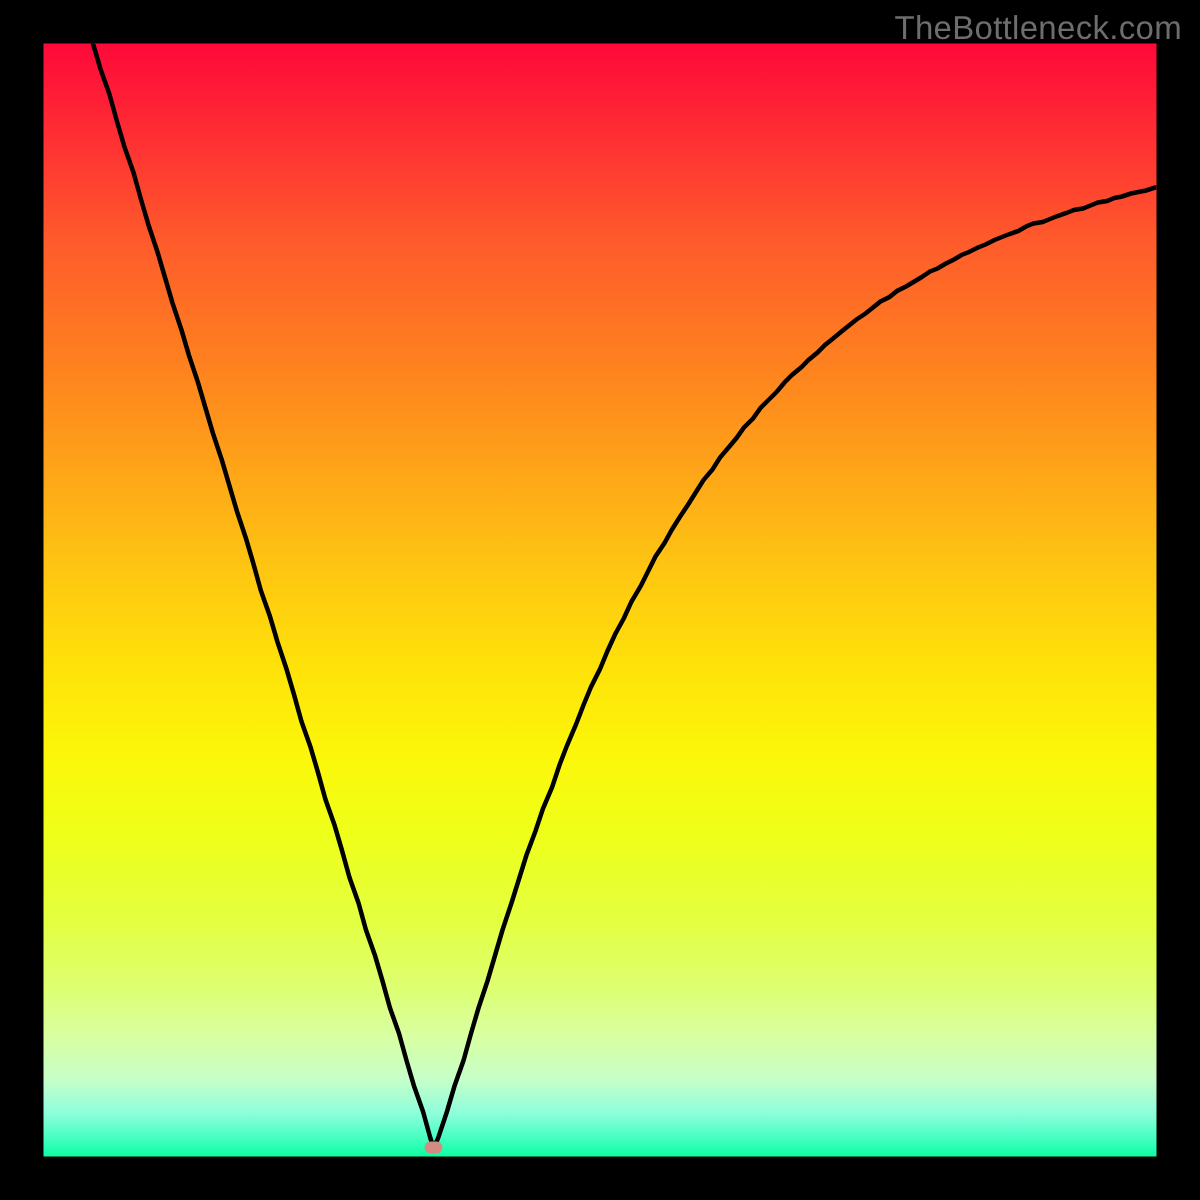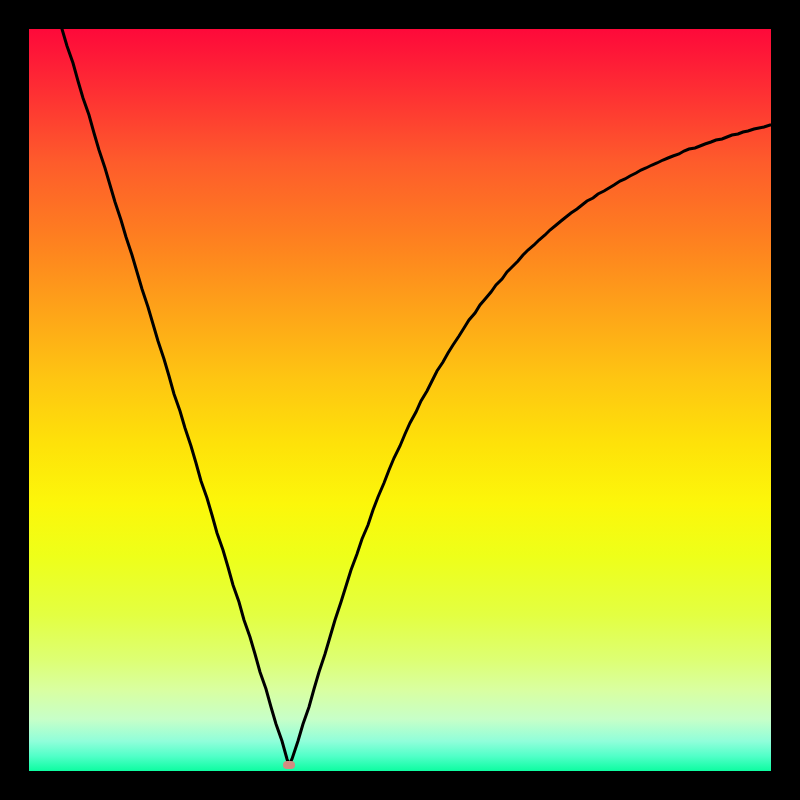--- a/index.html
+++ b/index.html
@@ -66,13 +66,14 @@
 </head>
 <body>
 
 <div class="outer">
   <div class="plot">
     <svg class="curve" viewBox="0 0 742 742" preserveAspectRatio="none">
       <path fill="none" stroke="#000" stroke-width="3" stroke-linecap="round" d="M33 0 L38 17 L44 34 L49 52 L54 69 L60 86 L65 104 L70 121 L76 139 L81 156 L86 173 L92 191 L97 208 L103 226 L108 243 L113 260 L119 278 L124 295 L129 312 L135 330 L140 347 L145 365 L151 382 L156 399 L162 417 L167 434 L172 452 L178 469 L183 486 L188 504 L194 521 L199 538 L204 556 L210 573 L215 591 L221 608 L226 625 L231 643 L237 660 L242 678 L247 695 L253 712 L258 730 L260 736 L263 730 L269 712 L274 695 L280 678 L285 660 L290 643 L296 625 L301 608 L306 591 L312 573 L317 557 L322 541 L328 525 L333 510 L339 496 L344 481 L349 468 L355 454 L360 441 L365 429 L371 417 L376 405 L381 394 L387 383 L392 372 L398 362 L403 352 L408 342 L414 333 L419 324 L424 316 L430 307 L435 299 L440 291 L446 284 L451 276 L457 269 L462 263 L467 256 L473 250 L478 243 L483 238 L489 232 L494 226 L499 221 L505 216 L510 211 L516 206 L521 201 L526 197 L532 192 L537 188 L542 184 L548 180 L553 176 L558 172 L564 169 L569 165 L575 162 L580 159 L585 156 L591 152 L596 150 L601 147 L607 144 L612 141 L617 139 L623 136 L628 134 L634 131 L639 129 L644 127 L650 125 L655 122 L660 120 L666 119 L671 117 L676 115 L682 113 L687 111 L693 110 L698 108 L703 106 L709 105 L714 103 L719 102 L725 100 L730 99 L735 98 L741 96 L742 96" id="curvePath"></path>
     </svg>
     <div class="marker" id="markerDot" style="left: 260px; top: 736px;"></div>
   </div>
+  <div class="watermark">TheBottleneck.com</div>
 </div>
 
 </body></html>

